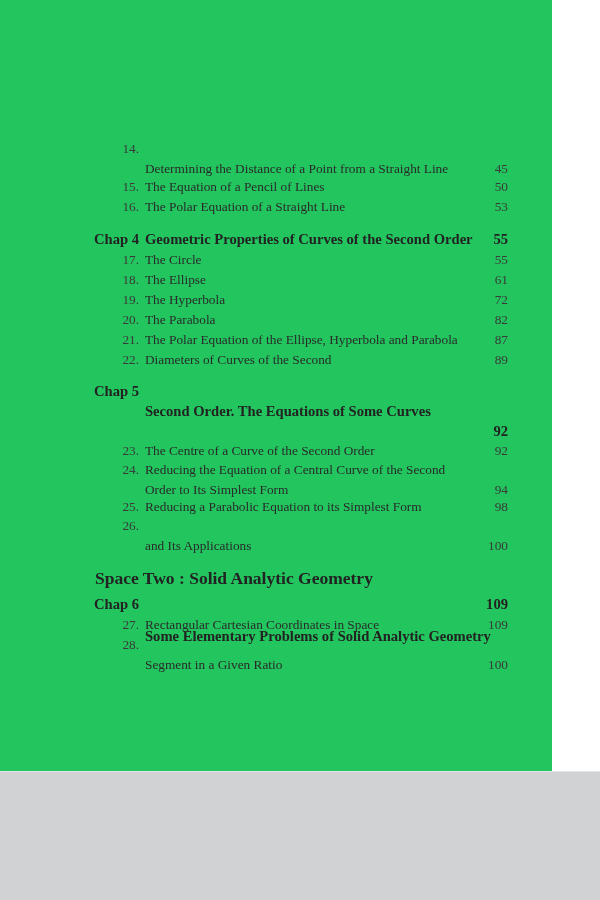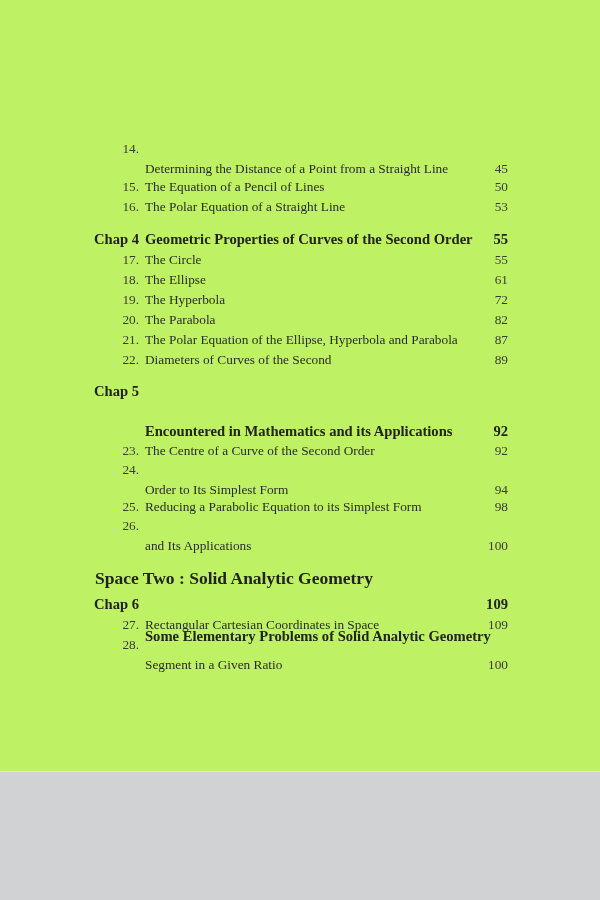--- a/index.html
+++ b/index.html
@@ -2,21 +2,21 @@
 <html><head>
 <meta charset="utf-8">
 <style>
   html, body { margin: 0; padding: 0; }
   body {
     width: 600px; height: 900px; position: relative; overflow: hidden;
     background: #ffffff;
     font-family: "Liberation Serif", "DejaVu Serif", serif;
     color: #2a2a2a;
   }
-  .page { position: absolute; left: 0; top: 0; width: 600px; height: 771px; background: #bef264; }
+  .page { position: absolute; left: 0; top: 0; width: 552px; height: 771px; background: #22c55e; }
   .footer { position: absolute; left: 0; top: 771px; width: 600px; height: 129px; background: #d1d2d4; border-top: 1px solid #e4e5e6; }
 
   .row { position: absolute; left: 0; width: 600px; }
   .num { position: absolute; right: 461px; text-align: right; font-size: 13.3px; line-height: 19.5px; color: #3a3a3a; }
   .title { position: absolute; left: 145px; width: 330px; font-size: 13.3px; line-height: 19.5px; color: #2a2a2a; }
   .page-no { position: absolute; right: 92px; text-align: right; font-size: 13.3px; line-height: 19.5px; color: #3a3a3a; }
 
   .chap .label { position: absolute; right: 461px; text-align: right; font-size: 14.6px; font-weight: bold; line-height: 20px; color: #222; white-space: nowrap; }
   .chap .title { font-size: 14.6px; font-weight: bold; line-height: 20px; width: 340px; color: #222; }
   .chap .page-no { font-size: 14.6px; font-weight: bold; line-height: 20px; color: #222; }
@@ -82,34 +82,33 @@
   <div class="row" style="top:350px;">
     <span class="num">22.</span>
     <span class="title">Diameters of Curves of the Second</span>
     <span class="page-no">89</span>
   </div>
 
   <div class="row chap" style="top:381px;">
     <span class="label">Chap 5</span>
     <span class="title" style="width:360px;">
       <br>
-      <br>
-      <span>Encountered in Mathematics and its Applications</span>
+      <span>Second Order. The Equations of Some Curves</span><br>
     </span>
     <span class="page-no" style="top:40px;">92</span>
   </div>
   <div class="row" style="top:441px;">
     <span class="num">23.</span>
     <span class="title">The Centre of a Curve of the Second Order</span>
     <span class="page-no">92</span>
   </div>
   <div class="row" style="top:460px;">
     <span class="num">24.</span>
     <span class="title">
-      <br>
+      <span>Reducing the Equation of a Central Curve of the Second</span><br>
       <span>Order to Its Simplest Form</span>
     </span>
     <span class="page-no" style="top:19.5px;">94</span>
   </div>
   <div class="row" style="top:497px;">
     <span class="num">25.</span>
     <span class="title">Reducing a Parabolic Equation to its Simplest Form</span>
     <span class="page-no">98</span>
   </div>
   <div class="row" style="top:516px;">

